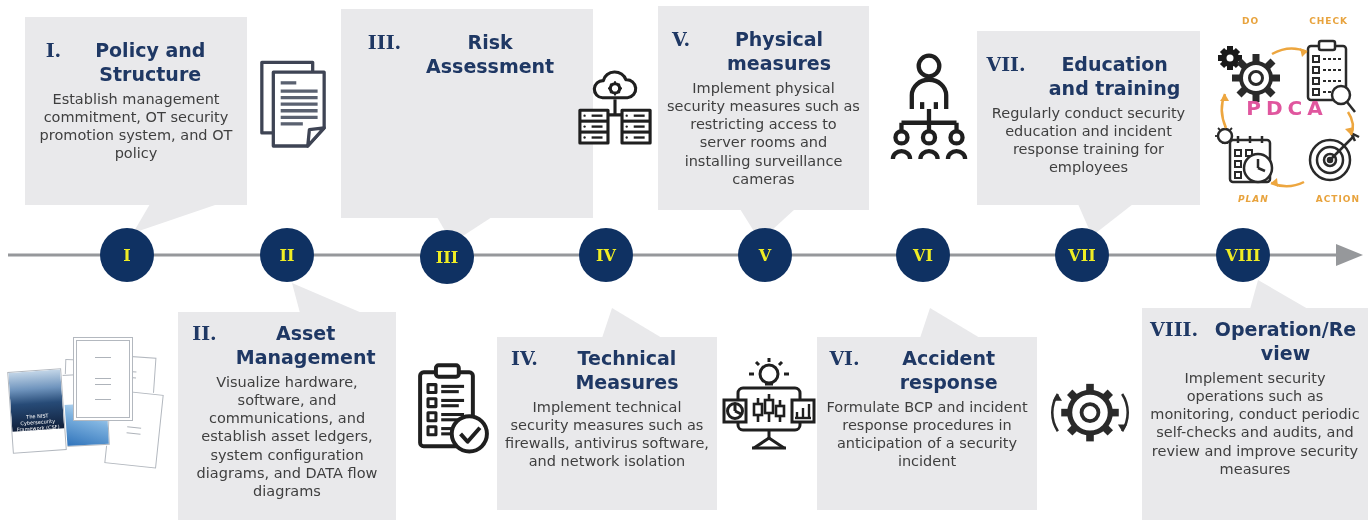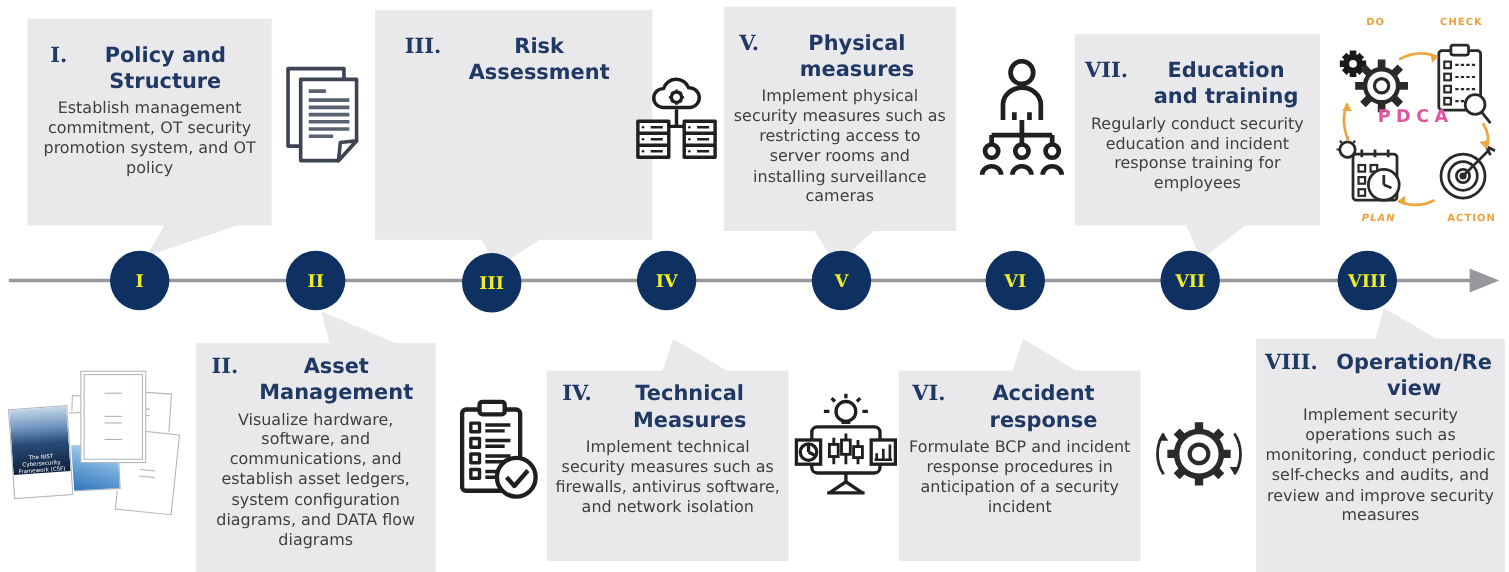--- a/index.html
+++ b/index.html
@@ -21,21 +21,21 @@
   .node{position:absolute;width:54px;height:54px;border-radius:50%;background:#0f3162;
         display:flex;align-items:center;justify-content:center;}
   .node span{font-family:"DejaVu Serif",serif;font-weight:bold;font-size:16px;color:#efed24;}
 
   .icon{position:absolute;}
 
   
   #pdca{position:absolute;left:1208px;top:16px;width:158px;height:188px;}
   .pdca-label{position:absolute;color:#e8a33d;font-size:9px;font-weight:bold;letter-spacing:1px;}
   #pdca-center{position:absolute;left:0;right:0;top:80px;text-align:center;color:#e0569e;
-               font-weight:bold;font-size:16px;letter-spacing:5px;}
+               font-weight:bold;font-size:20px;letter-spacing:5px;}
 
   
   #covers{position:absolute;left:8px;top:330px;width:180px;height:164px;}
   .cover{position:absolute;background:#ffffff;border:1px solid #b3b8bf;box-shadow:0 0 0 1px #fff;}
   .cover .ln{height:2px;background:#aeb3ba;margin:5px 8px 0 8px;}
   .cover .ln.short{margin:5px 18px 0 18px;height:1px;}
   #nist-img{position:absolute;left:0;top:0;right:0;height:74%;
             background:linear-gradient(180deg,#c3d6e8 0%,#6f94bd 30%,#274b77 55%,#101f3a 100%);}
   #nist-cap{position:absolute;left:2px;right:2px;top:52%;color:#ffffff;font-size:5px;
             line-height:1.2;text-align:center;}

